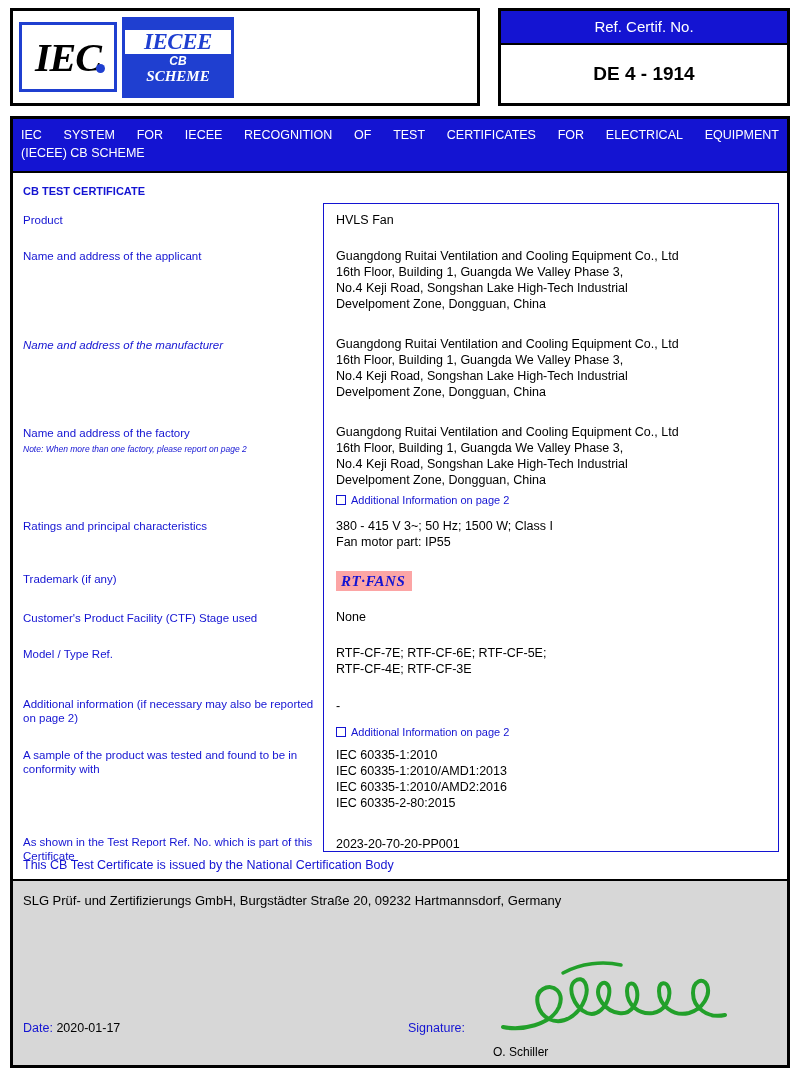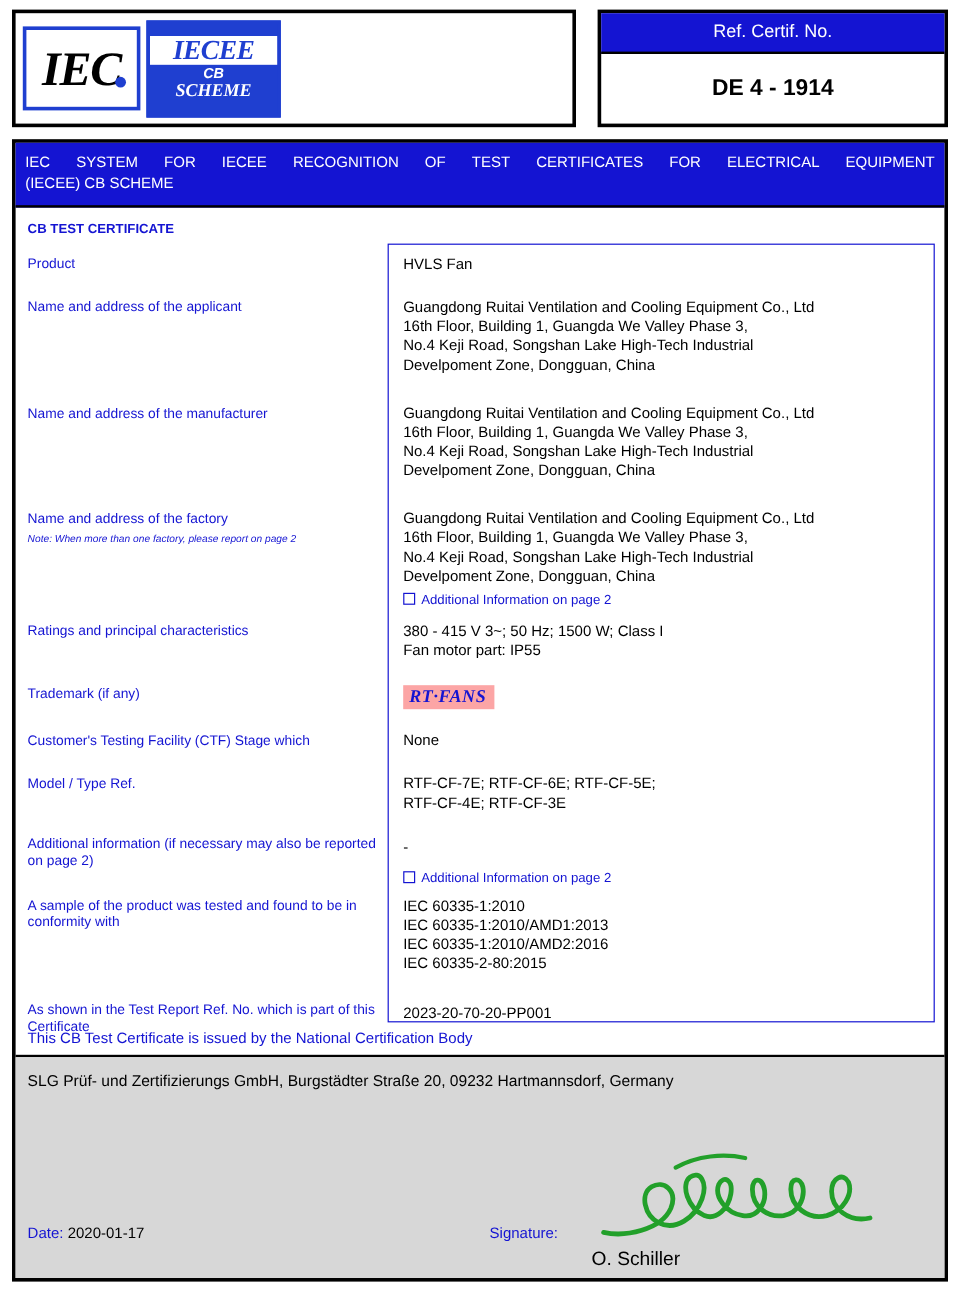--- a/index.html
+++ b/index.html
@@ -265,21 +265,21 @@
     position: absolute;
     left: 395px;
     bottom: 30px;
     font-size: 12.5px;
     color: #1414d2;
   }
   .sig-name {
     position: absolute;
     left: 480px;
     bottom: 6px;
-    font-size: 16px;
+    font-size: 12px;
     color: #000;
   }
   .signature {
     position: absolute;
     left: 480px;
     bottom: 18px;
     width: 250px;
     height: 92px;
     pointer-events: none;
   }
@@ -331,28 +331,28 @@
       <div class="line2">(IECEE) CB SCHEME</div>
     </div>
 
     <div class="cb-title">CB TEST CERTIFICATE</div>
 
     <div class="fields">
 
       <div class="labels">
         <div class="lbl" style="top:10px;">Product</div>
         <div class="lbl" style="top:46px;">Name and address of the applicant</div>
-        <div class="lbl" style="top:135px;">Name and address of the manufacturer</div>
+        <div class="lbl" style="top:135px;font-style:italic;">Name and address of the manufacturer</div>
         <div class="lbl" style="top:223px;">
           <span>Name and address of the factory</span>
           <span class="note">Note: When more than one factory, please report on page 2</span>
         </div>
         <div class="lbl" style="top:316px;">Ratings and principal characteristics</div>
         <div class="lbl" style="top:369px;">Trademark (if any)</div>
-        <div class="lbl" style="top:408px;">Customer's Testing Facility (CTF) Stage which</div>
+        <div class="lbl" style="top:408px;">Customer's Product Facility (CTF) Stage used</div>
         <div class="lbl" style="top:444px;">Model / Type Ref.</div>
         <div class="lbl" style="top:494px;">Additional information (if necessary may also be reported on page 2)</div>
         <div class="lbl" style="top:545px;">A sample of the product was tested and found to be in conformity with</div>
         <div class="lbl" style="top:632px;">As shown in the Test Report Ref. No. which is part of this Certificate</div>
       </div>
 
       <div class="values">
         <div class="val" style="top:8px;">HVLS Fan</div>
         <div class="val" style="top:44px; white-space:pre-line;">Guangdong Ruitai Ventilation and Cooling Equipment Co., Ltd
 16th Floor, Building 1, Guangda We Valley Phase 3,

